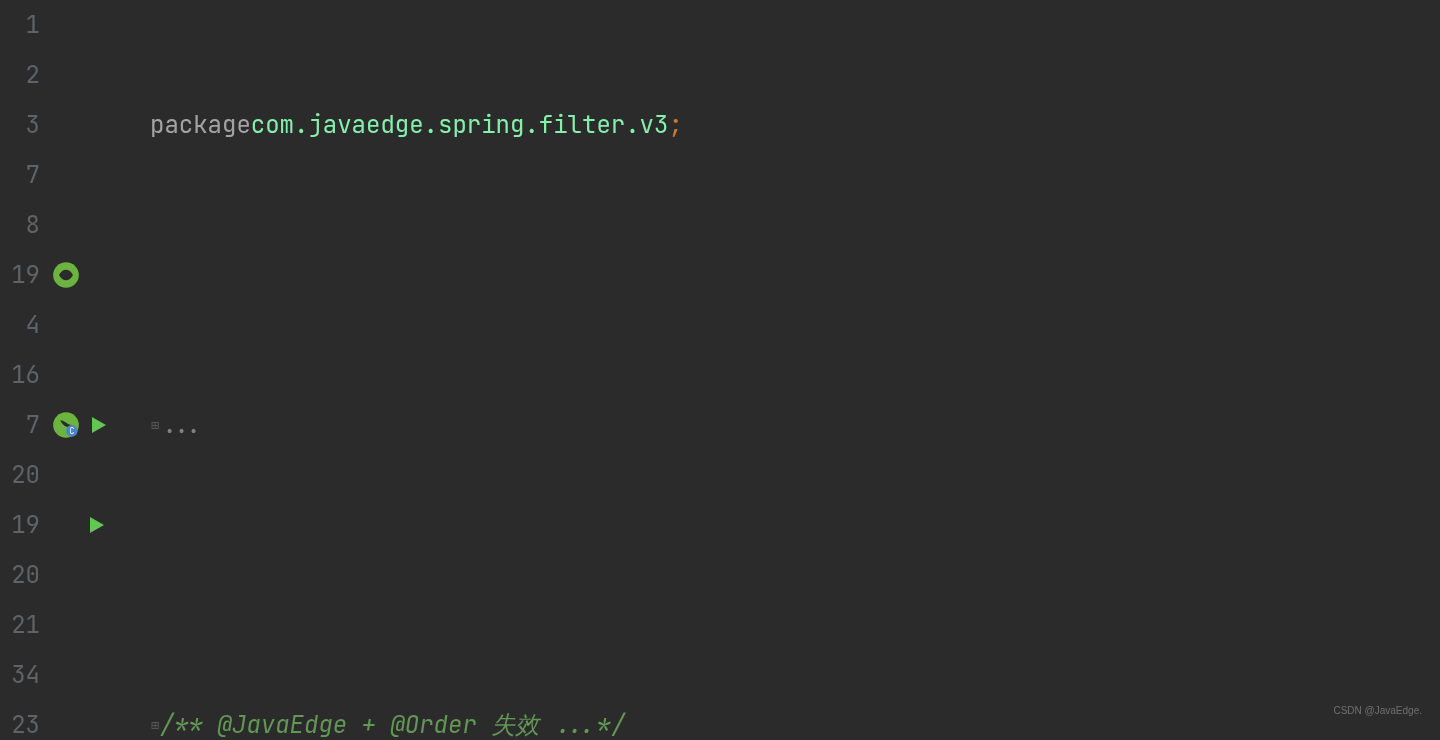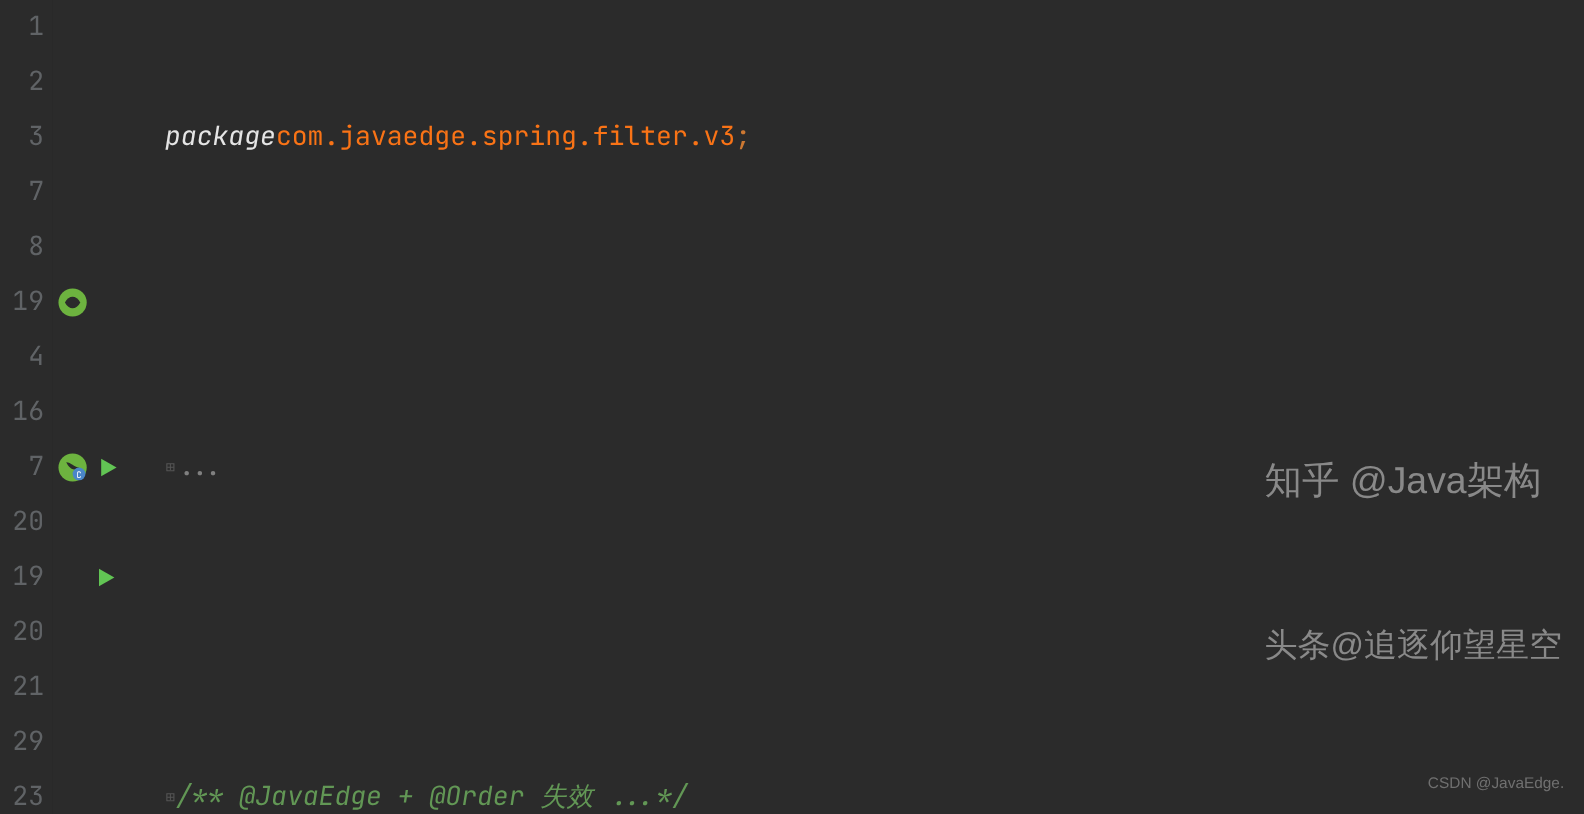--- a/index.html
+++ b/index.html
@@ -46,42 +46,42 @@
 .code-line { height:50px; display:flex; align-items:center; white-space:pre; }
 .fold-marker {
   display:inline-block;
   width:10px;
   color:#555;
   font-size:14px;
   text-align:center;
   margin-right:0;
   vertical-align:middle;
 }
-.kw { color:#e5e5e5; font-style:italic; }
-.pkg { color:#f97316; }
+.kw { color:#a3a3a3; }
+.pkg { color:#86efac; }
 .doc { color:#629755; font-style:italic; }
 .dots { color:#808080; }
 .semic { color:#cc7832; }
 
 .watermark1 {
   position:absolute;
   right:20px;
   bottom:28px;
   font-family:sans-serif;
   font-size:34px;
   color:rgba(200,200,200,0.6);
   font-weight:500;
   pointer-events:none;
 }
 .watermark2 {
   position:absolute;
   right:18px;
   bottom:4px;
   font-family:sans-serif;
-  font-size:14px;
+  font-size:10px;
   color:rgba(180,180,180,0.5);
   pointer-events:none;
 }
 svg { display:block; }
 </style>
 </head>
 <body>
 
 <div class="editor">
   <div class="gutter">
@@ -91,21 +91,21 @@
     <div>7</div>
     <div>8</div>
     <div>19</div>
     <div>4</div>
     <div>16</div>
     <div>7</div>
     <div>20</div>
     <div>19</div>
     <div>20</div>
     <div>21</div>
-    <div>29</div>
+    <div>34</div>
     <div>23</div>
   </div>
 
   <div class="gutter-icons">
     <div class="gi" style="top:250px;">
       <svg width="28" height="28" viewBox="0 0 24 24">
           <circle cx="12" cy="12" r="11" fill="#6db33f"></circle>
           <path d="M6 12c3-6 9-6 12 0-3 6-9 6-12 0z" fill="#2b2b2b"></path>
         </svg>
     </div>
@@ -137,19 +137,15 @@
     
     
     
     
     
     
     
     
     
 
-    <div class="watermark1">
-      <div>知乎 @Java架构</div>
-      <div style="font-size:30px;">头条@追逐仰望星空</div>
-    </div>
     <div class="watermark2">CSDN @JavaEdge.</div>
   </div>
 </div>
 
 </body></html>

